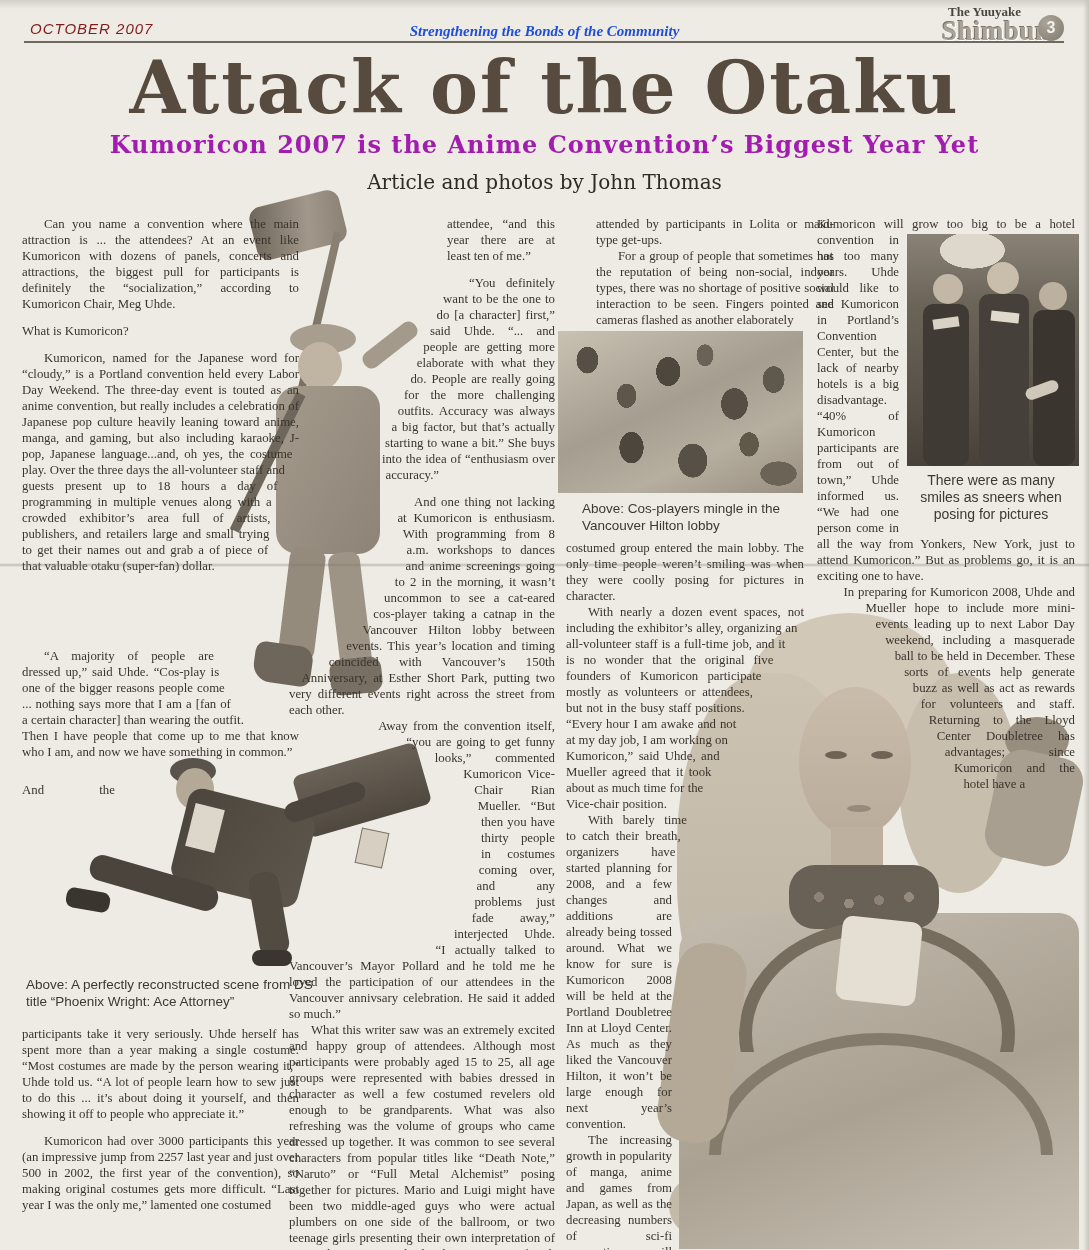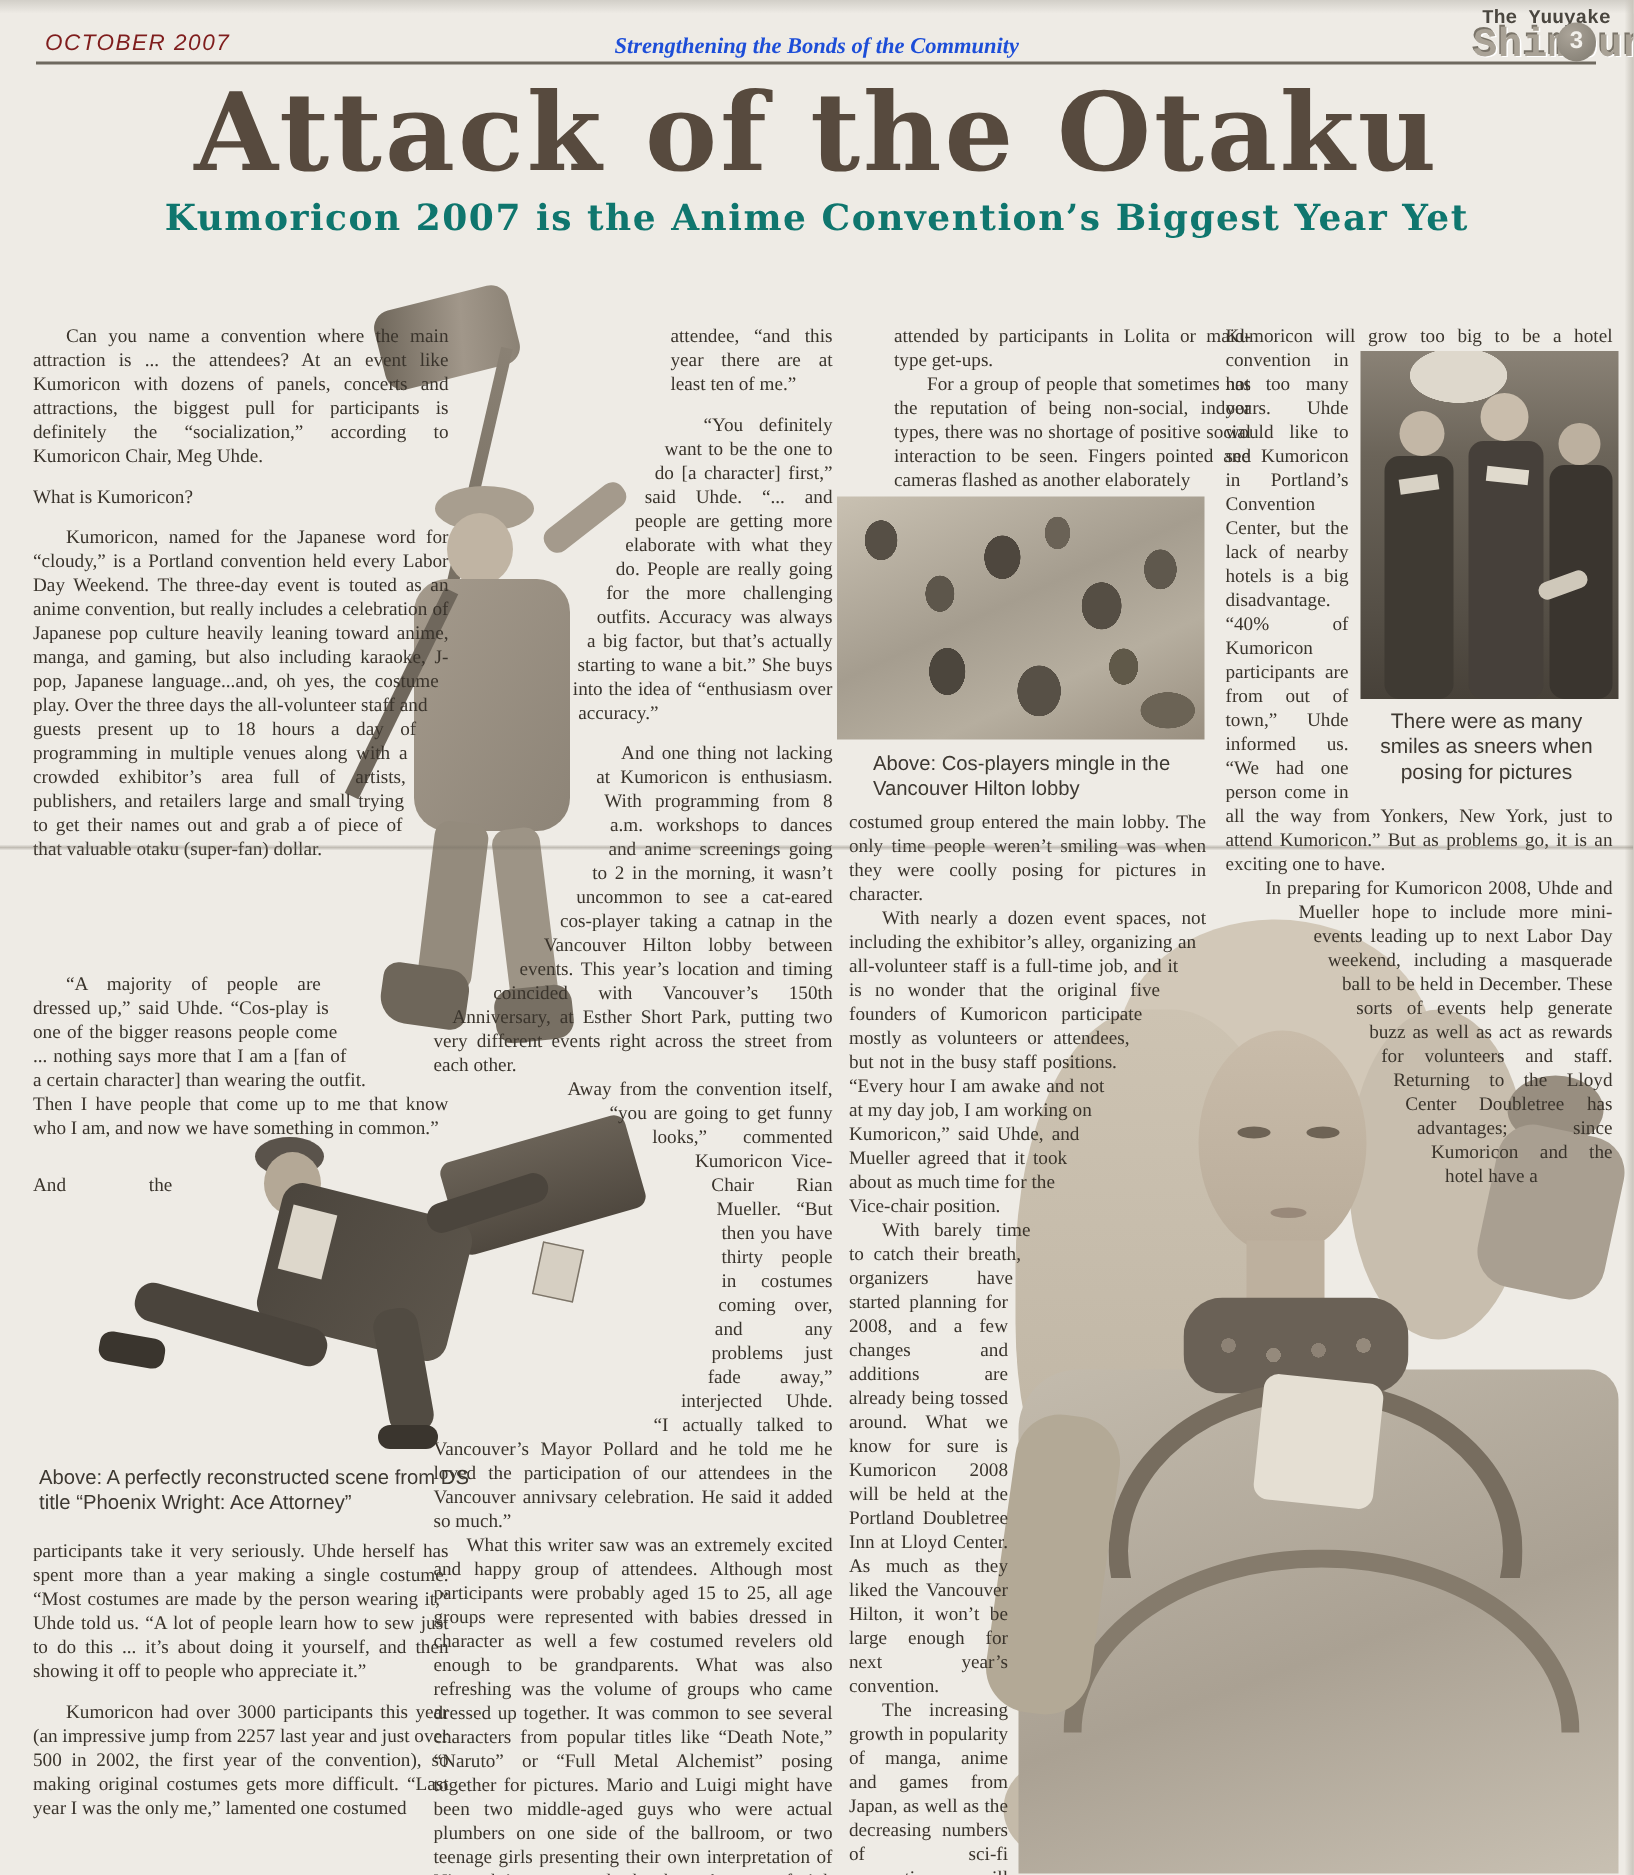--- a/index.html
+++ b/index.html
@@ -9,32 +9,32 @@
   
   #scan-top{left:0;top:0;width:100%;height:9px;background:linear-gradient(#d2cfc8,#eeebe5);}
   #scan-right{right:0;top:0;width:6px;height:100%;background:linear-gradient(90deg,rgba(0,0,0,0),#c9c5bc);}
   #fold-line{left:0;top:563px;width:100%;height:4px;
       background:linear-gradient(rgba(120,113,101,0),rgba(120,113,101,.38) 50%,rgba(120,113,101,0));z-index:4;}
   
   #masthead-date{left:30px;top:20px;font:italic 15px "Liberation Sans",sans-serif;color:#7f1d1d;letter-spacing:1px;}
   #masthead-motto{left:0;top:23px;width:100%;text-align:center;
       font:italic bold 15px "Liberation Serif",serif;color:#1d4ed8;}
   #masthead-rule{left:24px;top:41px;width:1040px;height:2px;background:#6e695f;}
-  #brand{left:942px;top:5px;width:100px;font-family:Liberation Mono, monospace;line-height:1;margin-left:40px;}
+  #brand{left:942px;top:5px;width:100px;font-family:Liberation Serif, serif;line-height:1;}
   #brand-top{font-size:13px;font-weight:bold;color:#4a463f;margin-left:6px;}
   #brand-name{font-size:27px;font-weight:bold;color:#a9a296;letter-spacing:.5px;
       text-shadow:-1px -1px 0 #797368,1px 1px 0 #ffffff;}
   #page-circle{left:1038px;top:15px;width:26px;height:26px;border-radius:50%;
       background:radial-gradient(circle at 35% 30%,#aba499,#7f7a6f);display:flex;align-items:center;justify-content:center;
       font:bold 16px "Liberation Sans",sans-serif;color:#f3f1ec;}
   
   #title{left:0;top:52px;width:100%;text-align:center;font-family:"DejaVu Serif",serif;font-weight:bold;
       font-size:72px;line-height:1;color:#574a3e;letter-spacing:2px;}
   #subtitle{left:0;top:130px;width:100%;text-align:center;font-family:"DejaVu Serif",serif;font-weight:bold;
-      font-size:24px;color:#0f766e;letter-spacing:1px;}
+      font-size:24px;color:#a21caf;letter-spacing:1px;}
   #byline{left:0;top:170px;width:100%;text-align:center;font-family:"DejaVu Serif",serif;
       font-size:20px;color:#2e2a24;}
   
   .col{position:absolute;font-size:12.8px;line-height:16px;text-align:justify;color:#3a342c;z-index:2;}
   .col p{margin:0;}
   .col p.ind{text-indent:22px;}
   .col p.gap{margin-bottom:11px;}
   .spacer{display:block;}
   #sp-leg{float:right;width:44px;height:560px;shape-outside:polygon(100% 44%,52% 52%,34% 72%,48% 100%,100% 100%);shape-margin:6px;}
   #sp-boot{float:right;width:86px;height:80px;shape-outside:polygon(100% 0,8% 0,26% 55%,60% 100%,100% 100%);shape-margin:6px;}
@@ -167,20 +167,21 @@
   <div class="abs" id="masthead-motto">Strengthening the Bonds of the Community</div>
   <div class="abs" id="masthead-rule"></div>
   <div class="abs" id="brand">
     <div id="brand-top">The Yuuyake</div>
     <div id="brand-name">Shimbun</div>
   </div>
   <div class="abs" id="page-circle">3</div>
 
   <div class="abs" id="title">Attack of the Otaku</div>
   <div class="abs" id="subtitle">Kumoricon 2007 is the Anime Convention’s Biggest Year Yet</div>
+  <div class="abs" id="byline">Article and photos by John Thomas</div>
 
   <div class="photo" id="photo-mallet">
     <div class="ph m-head"></div>
     <div class="ph m-handle"></div>
     <div class="ph m-hat"></div>
     <div class="ph m-face"></div>
     <div class="ph m-arm"></div>
     <div class="ph m-body"></div>
     <div class="ph m-strap"></div>
     <div class="ph m-leg1"></div>

